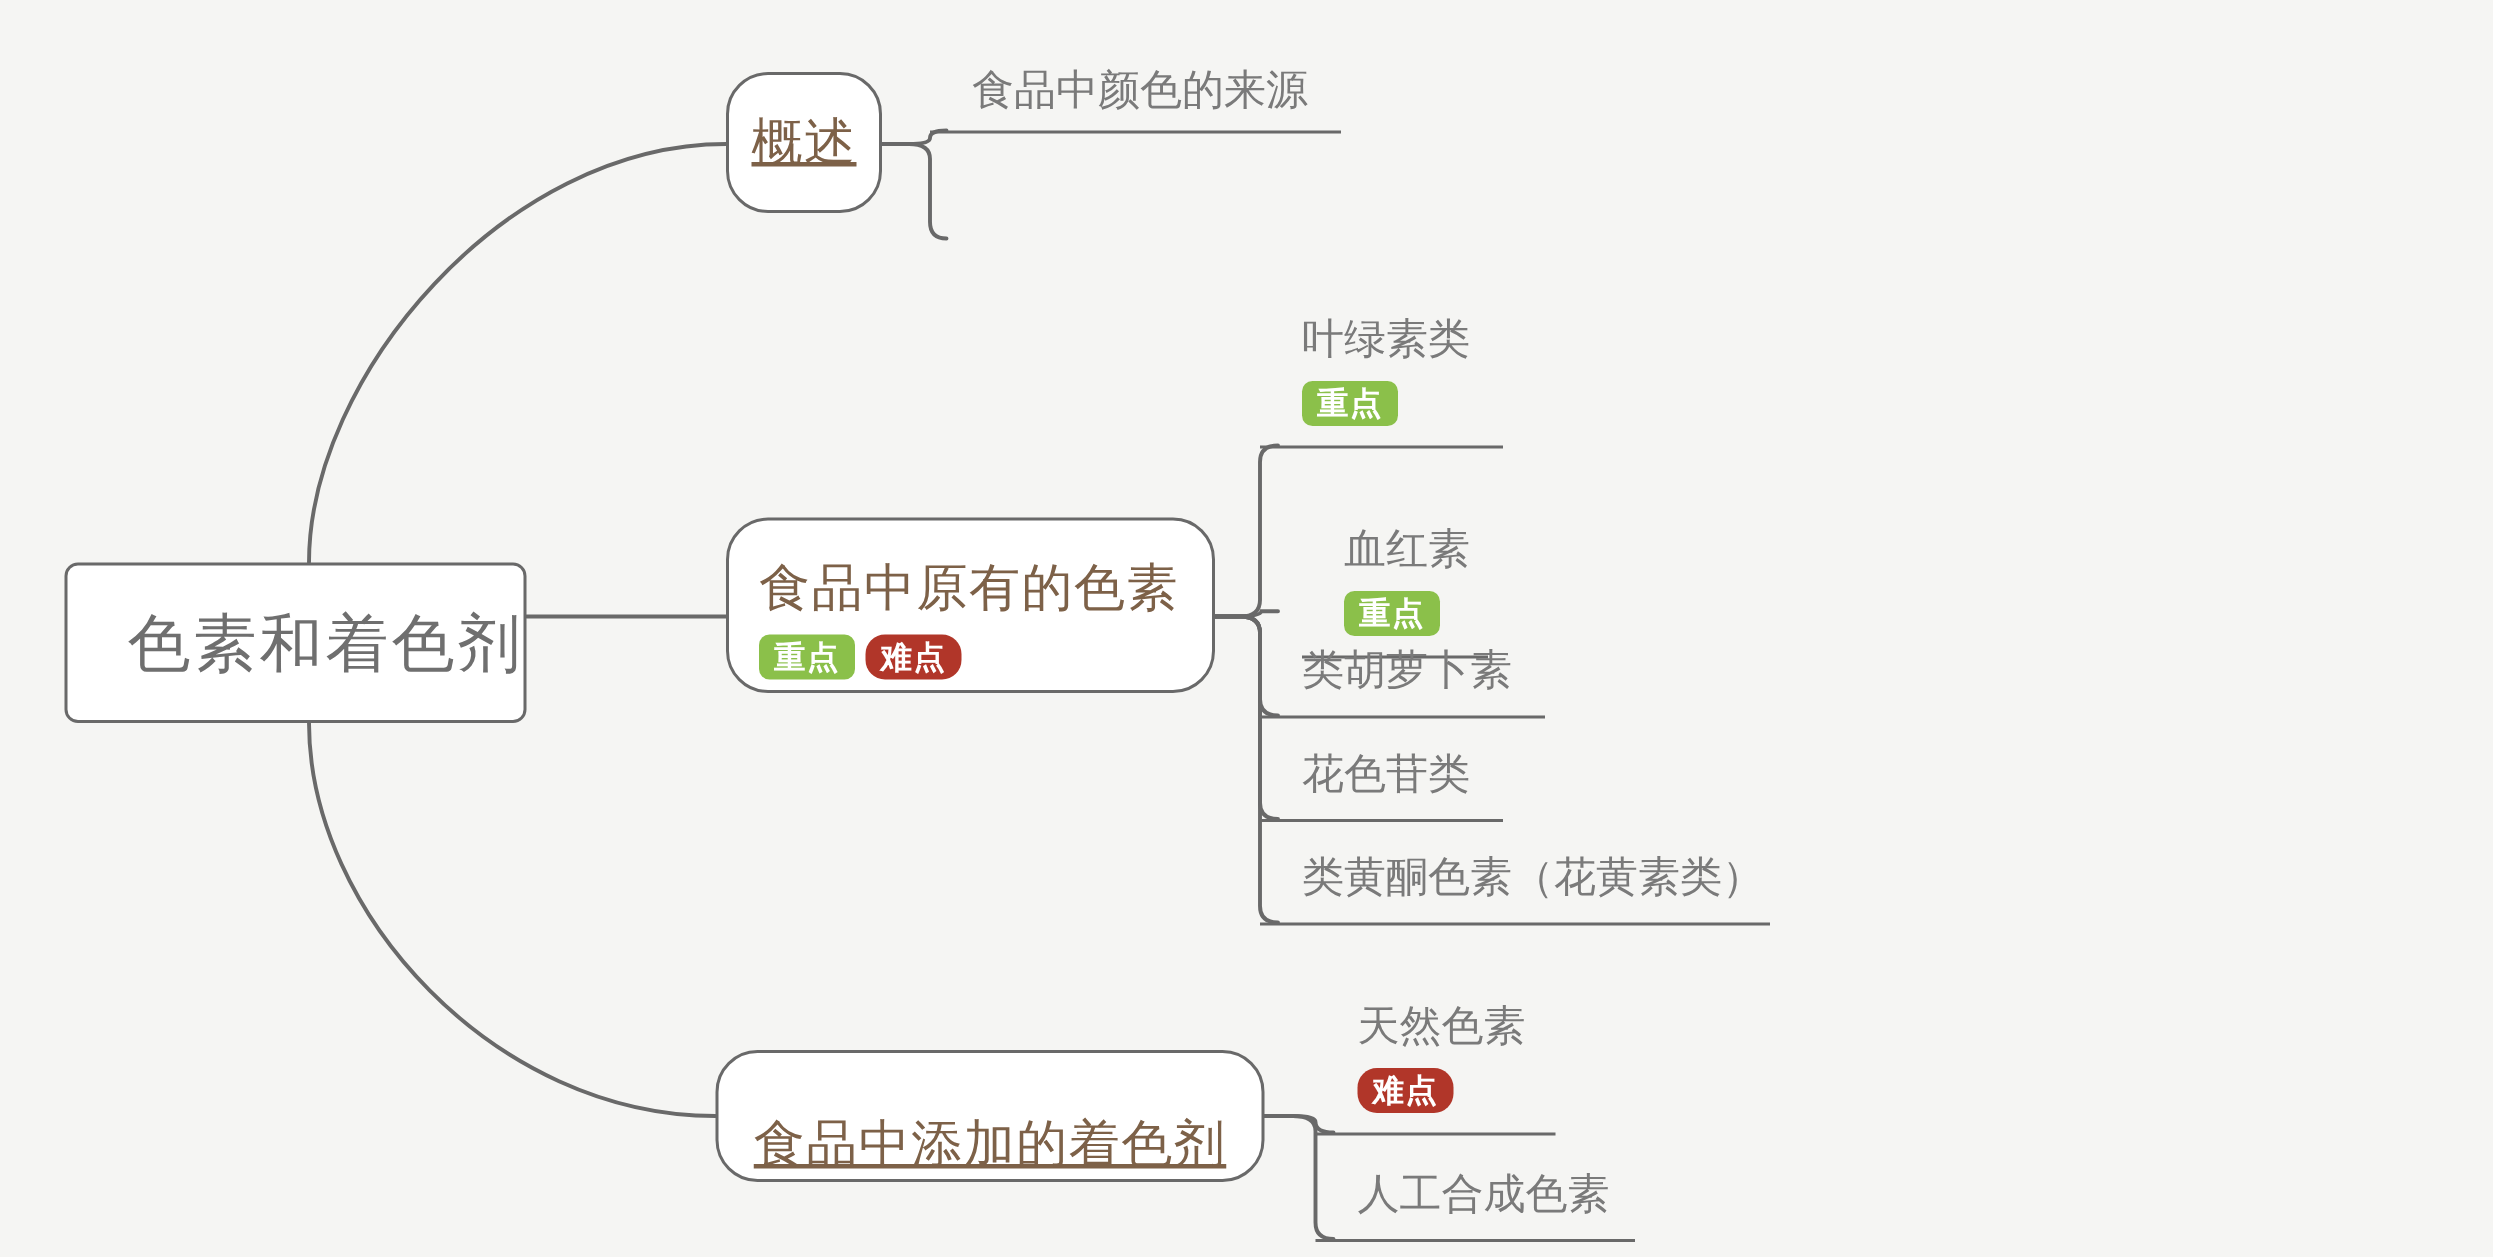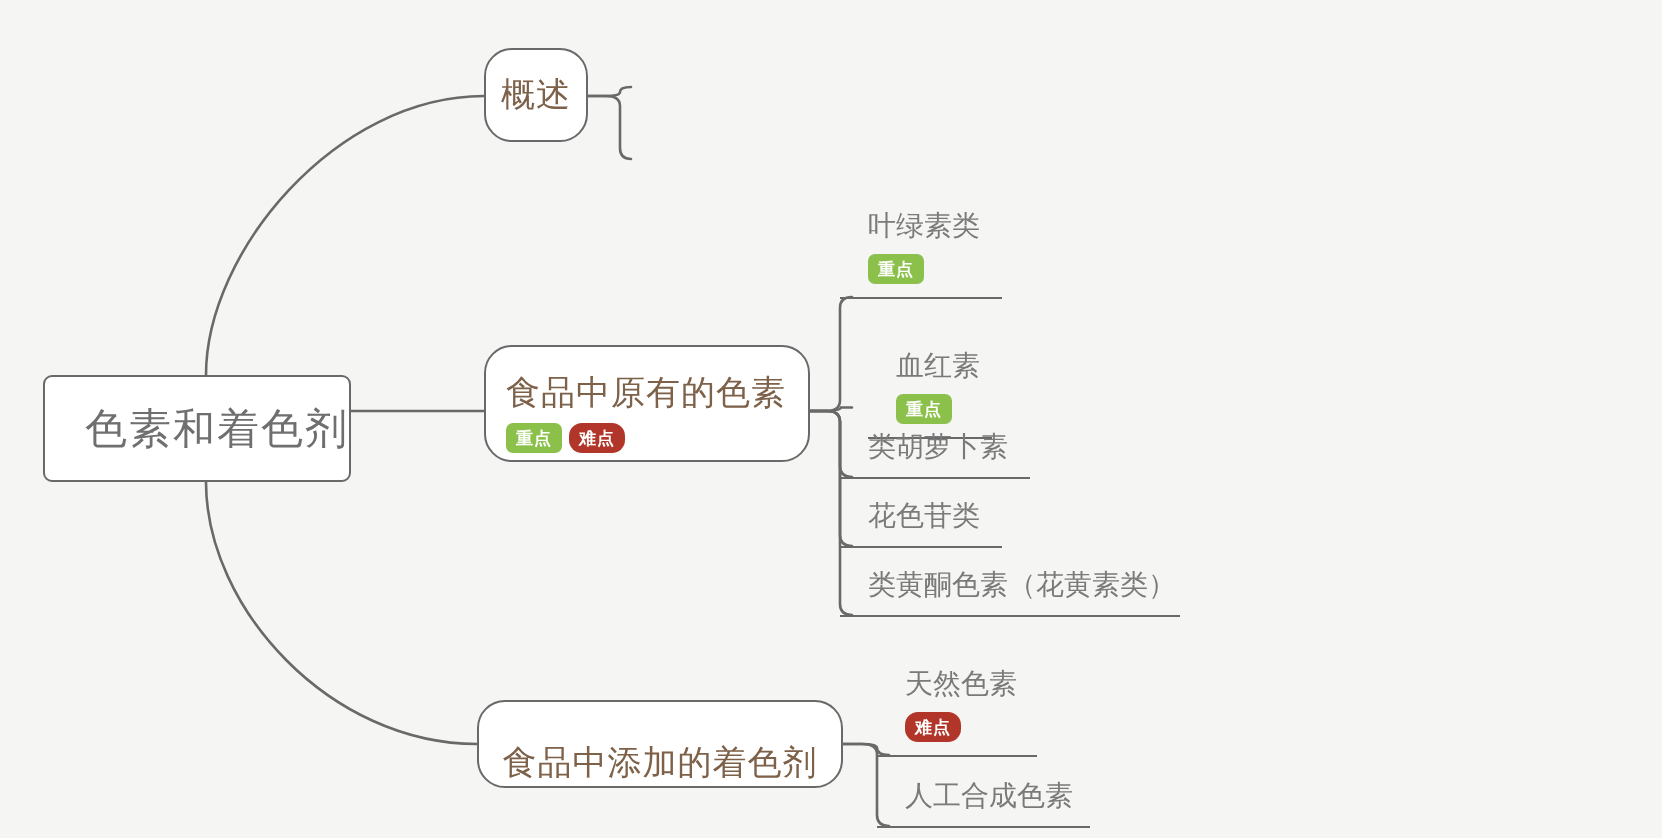--- a/index.html
+++ b/index.html
@@ -34,31 +34,31 @@
     color:var(--branch-text-color);
   }
   .root-box{
     left:43px;top:375px;width:308px;height:107px;
     border-radius:9px;
     display:flex;align-items:center;justify-content:flex-end;
     font-size:42px;letter-spacing:2px;color:var(--root-text-color);
     white-space:nowrap;
   }
   .branch-box{border-radius:28px;}
-  .branch-center{display:flex;align-items:center;justify-content:center;font-size:34px;letter-spacing:1px;white-space:nowrap;}
+  .branch-center{display:flex;align-items:center;justify-content:center;font-size:34px;letter-spacing:1px;white-space:nowrap;text-decoration:underline;}
   .b1{left:484px;top:48px;width:104px;height:94px;}
   .b2{left:484px;top:345px;width:326px;height:117px;padding:26px 18px 0 20px;}
   .b2 .b-title{font-size:34px;line-height:38px;letter-spacing:1px;white-space:nowrap;}
   .b3{left:477px;top:700px;width:366px;height:88px;align-items:flex-end;}
 
   .badge-row{margin-top:12px;display:flex;gap:7px;}
   .badge{
     display:inline-block;
     color:#fff;
-    font-size:17px;font-weight:bold;
+    font-size:21px;font-weight:bold;
     line-height:22px;padding:4px 10px;
     border-radius:7px;
     letter-spacing:1px;
     white-space:nowrap;
   }
   .badge.key{background:var(--badge-key-color);}
   .badge.hard{background:var(--badge-hard-color);border-radius:13px;}
 
   .leaf{
     position:absolute;
@@ -111,20 +111,23 @@
   </svg>
 
   <div class="box root-box">
     <span>色素和着色剂</span>
   </div>
 
   <div class="box branch-box branch-center b1">
     <span>概述</span>
   </div>
 
+  <div class="leaf pad11 c11">
+    <span class="leaf-label">食品中颜色的来源</span>
+  </div>
 
   <div class="box branch-box b2">
     <div class="b-title">食品中原有的色素</div>
     <div class="badge-row">
       <span class="badge key">重点</span>
       <span class="badge hard">难点</span>
     </div>
   </div>
 
   <div class="leaf pad13 c21">

